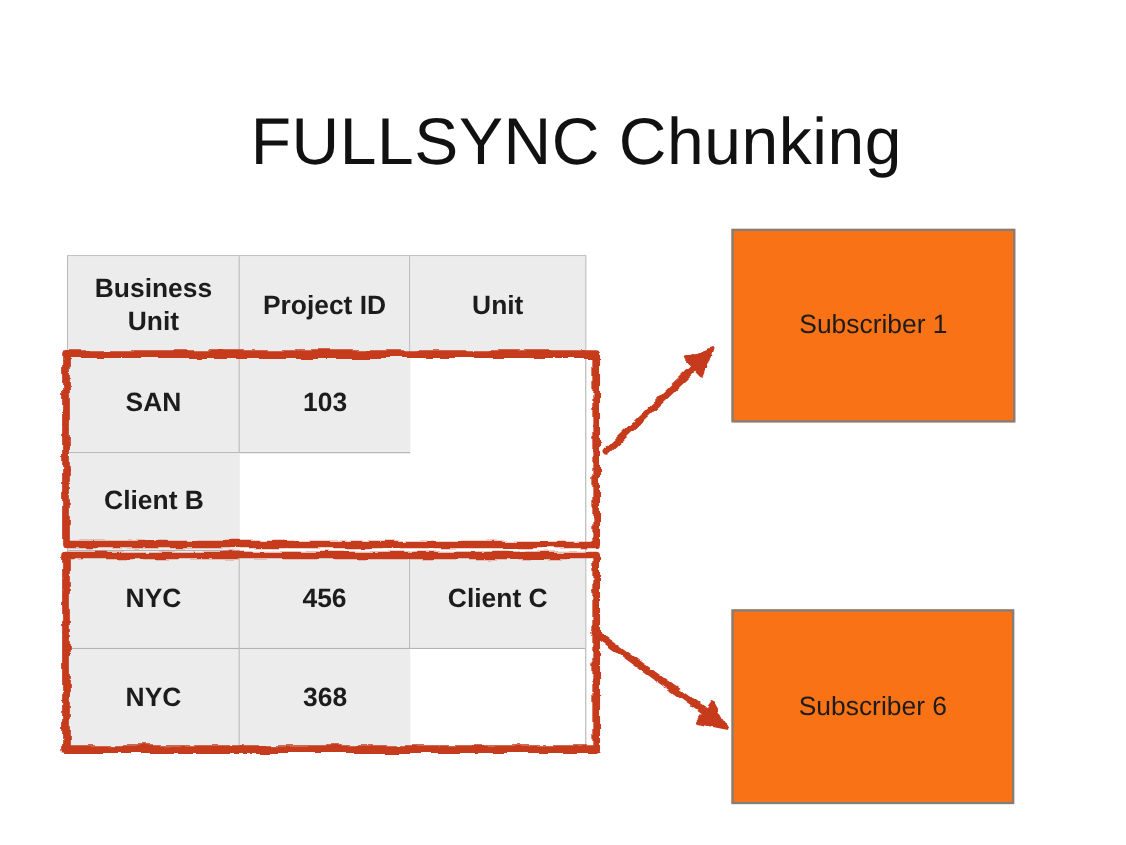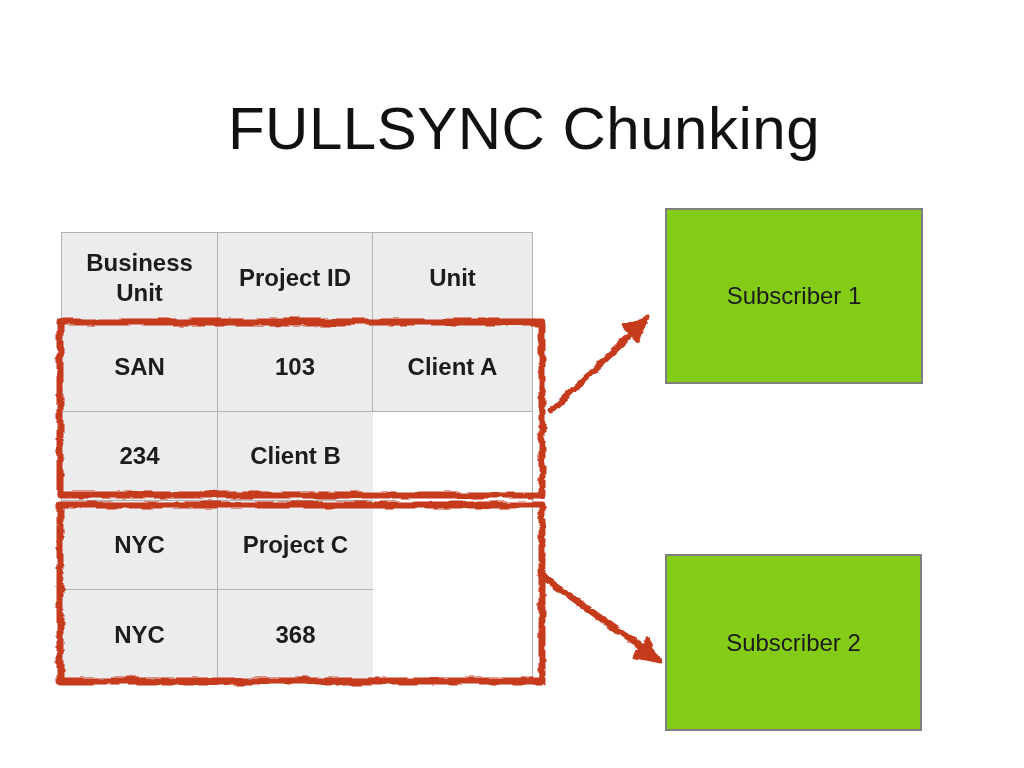--- a/index.html
+++ b/index.html
@@ -33,21 +33,21 @@
     border-bottom:1px solid var(--table-border);
     display:flex;align-items:center;justify-content:center;
     text-align:center;font-size:24px;line-height:1.25;
     padding:0 20px;box-sizing:border-box;height:89px;
   }
   .tr .cell:last-child{border-right:none;}
   .tr:last-child .cell{border-bottom:none;}
   .tr.thead .cell{height:90px;}
   
   .subscriber-box{
-    position:absolute;background:#84cc16;border:2px solid var(--box-border);
+    position:absolute;background:#f97316;border:2px solid var(--box-border);
     display:flex;align-items:center;justify-content:center;
     font-size:24px;color:#1c1c1c;box-sizing:border-box;
   }
   #subscriber-1{left:665px;top:208px;width:258px;height:176px;}
   #subscriber-2{left:665px;top:554px;width:257px;height:177px;}
   
   .overlay{position:absolute;left:0;top:0;width:1024px;height:768px;pointer-events:none;}
   .sketch{stroke:var(--chunk-outline);}
   .sketch-fill{fill:var(--chunk-outline);stroke:var(--chunk-outline);}
 </style>
@@ -58,41 +58,40 @@
 
 <div class="tbl">
   <div class="tr thead">
     <div class="cell">Business Unit</div>
     <div class="cell">Project ID</div>
     <div class="cell">Unit</div>
   </div>
   <div class="tr">
     <div class="cell">SAN</div>
     <div class="cell">103</div>
-    <div class="cell">Client A</div>
   </div>
   <div class="tr">
-    <div class="cell">234</div>
     <div class="cell">Client B</div>
   </div>
   <div class="tr">
     <div class="cell">NYC</div>
-    <div class="cell">Project C</div>
+    <div class="cell">456</div>
+    <div class="cell">Client C</div>
   </div>
   <div class="tr">
     <div class="cell">NYC</div>
     <div class="cell">368</div>
   </div>
 </div>
 
 <div class="subscriber-box" id="subscriber-1">
   <span>Subscriber 1</span>
 </div>
 <div class="subscriber-box" id="subscriber-2">
-  <span>Subscriber 2</span>
+  <span>Subscriber 6</span>
 </div>
 
 <svg class="overlay" viewBox="0 0 1024 768" xmlns="http://www.w3.org/2000/svg">
   <defs>
     <filter id="crayon" x="-10%" y="-10%" width="120%" height="120%">
       <feTurbulence type="fractalNoise" baseFrequency="0.035 0.09" numOctaves="3" seed="7" result="noise"></feTurbulence>
       <feDisplacementMap in="SourceGraphic" in2="noise" scale="6" xChannelSelector="R" yChannelSelector="G"></feDisplacementMap>
     </filter>
   </defs>
   <g filter="url(#crayon)">

